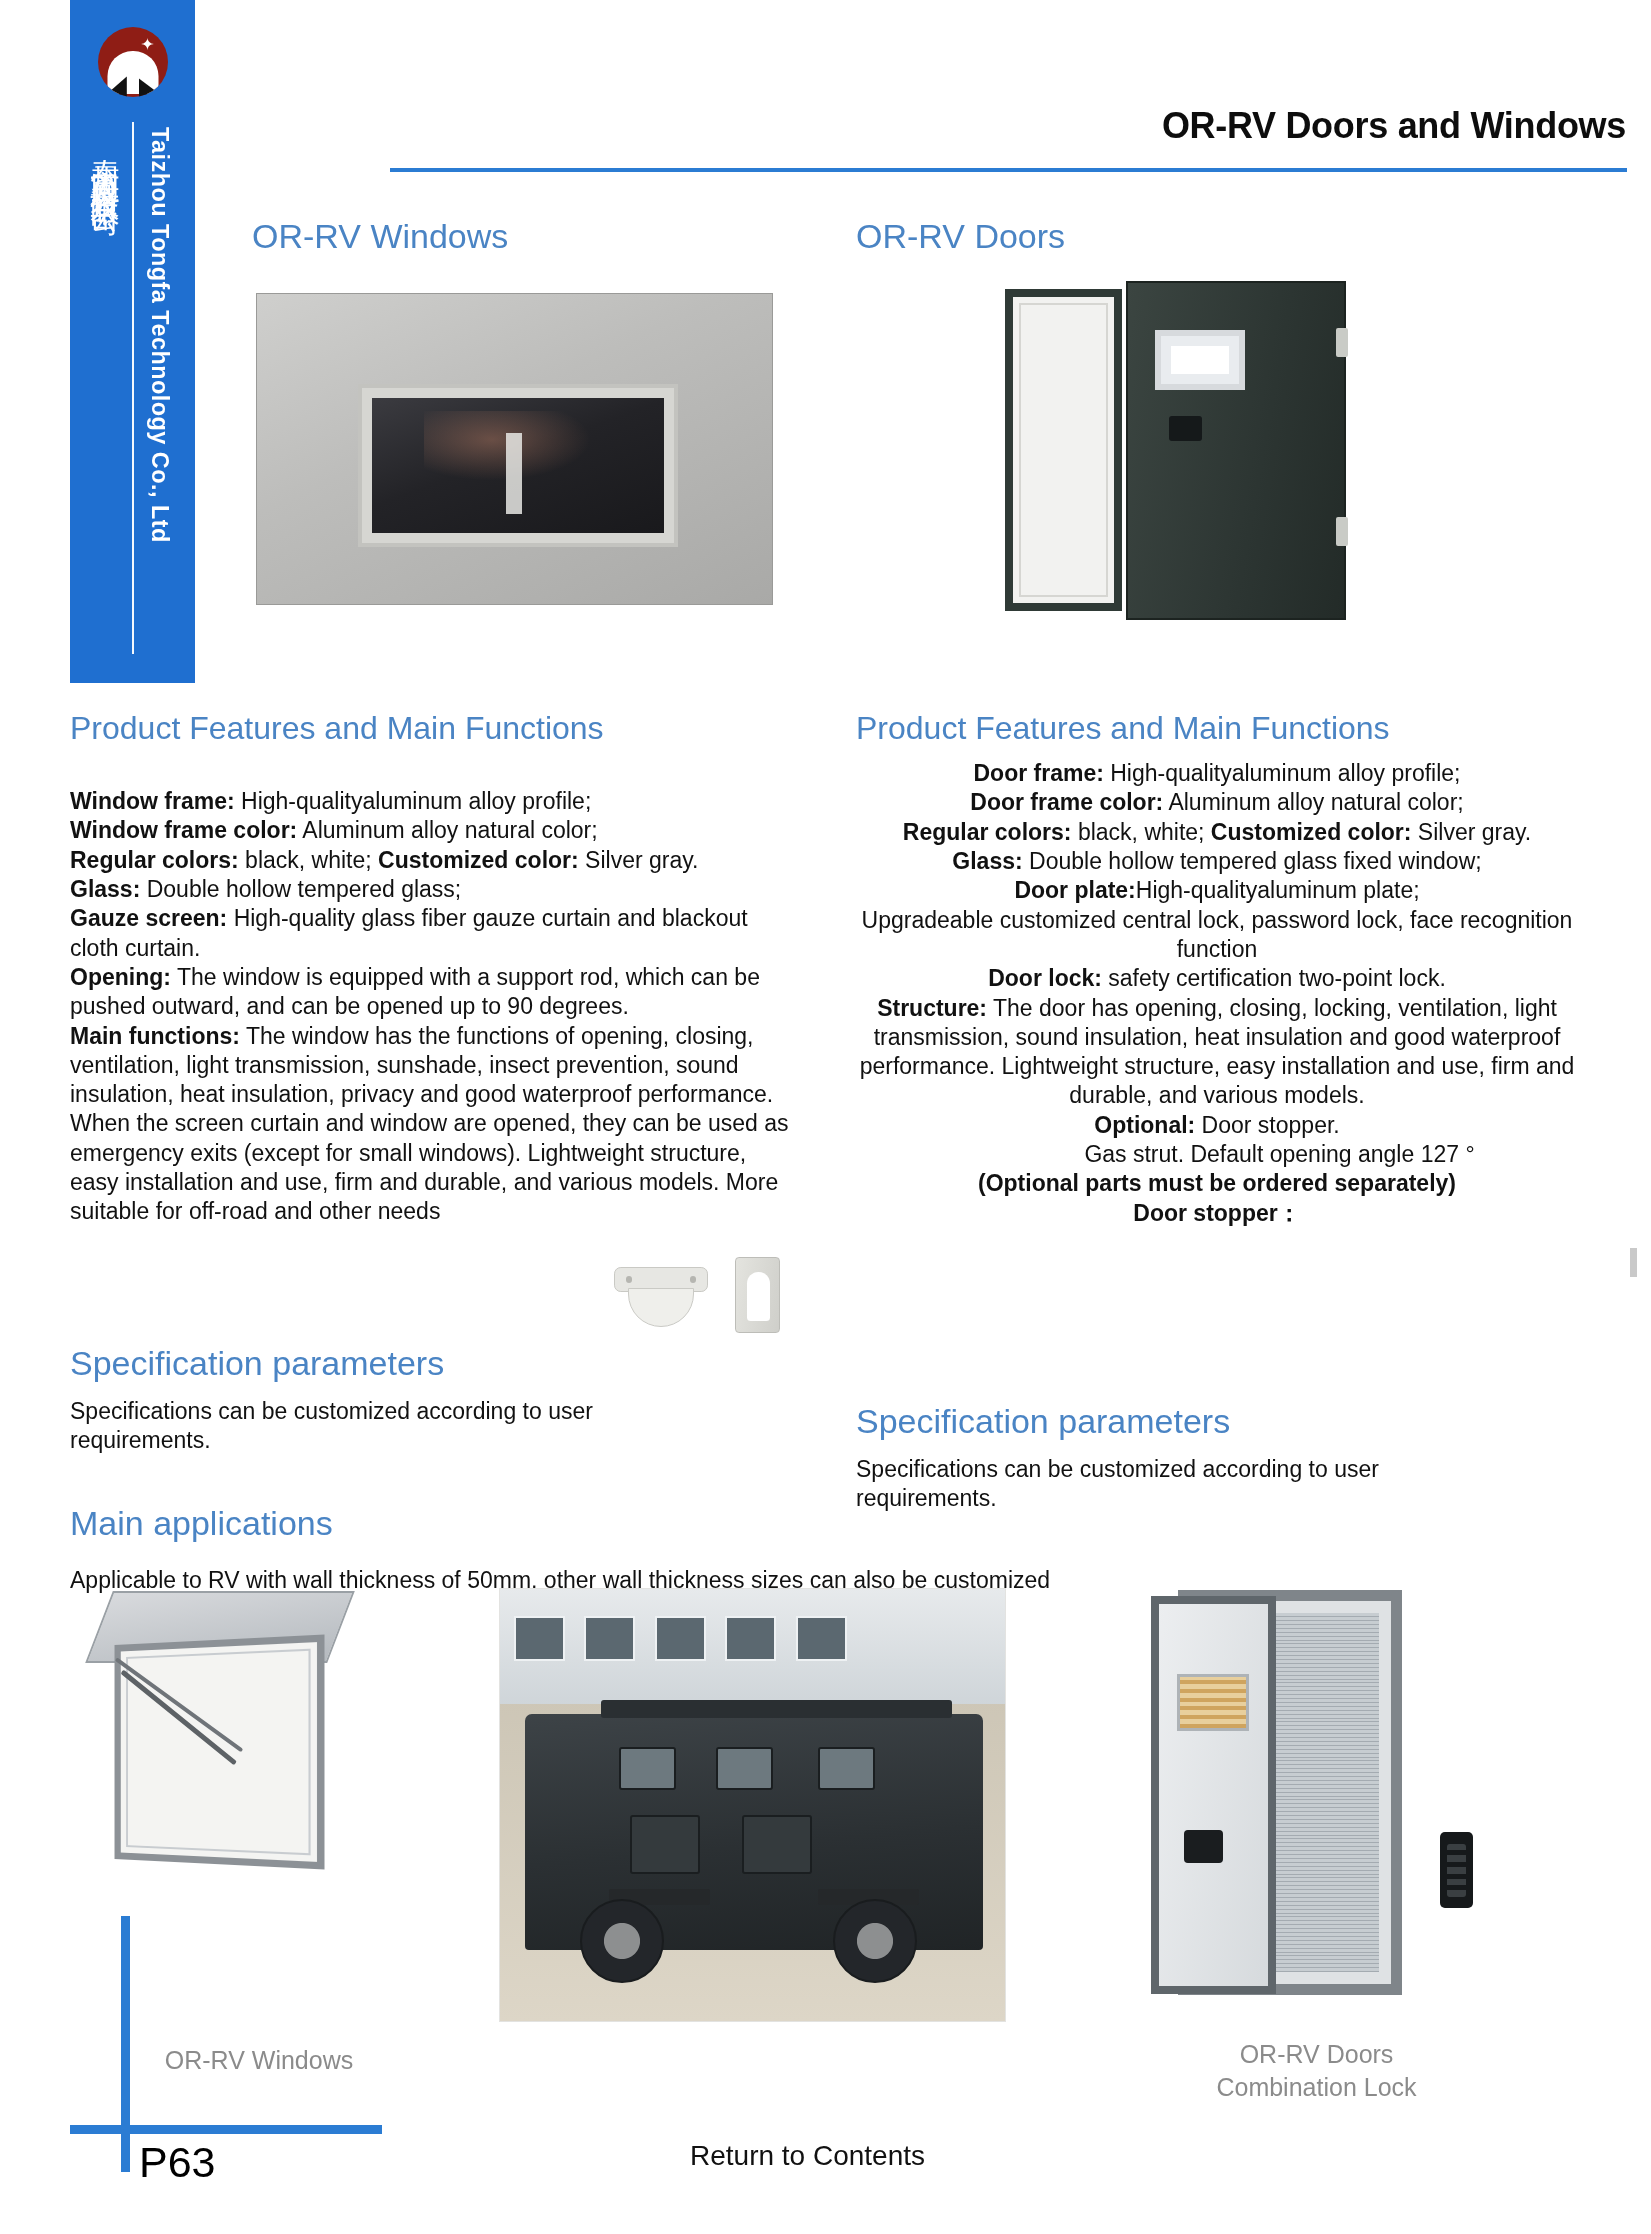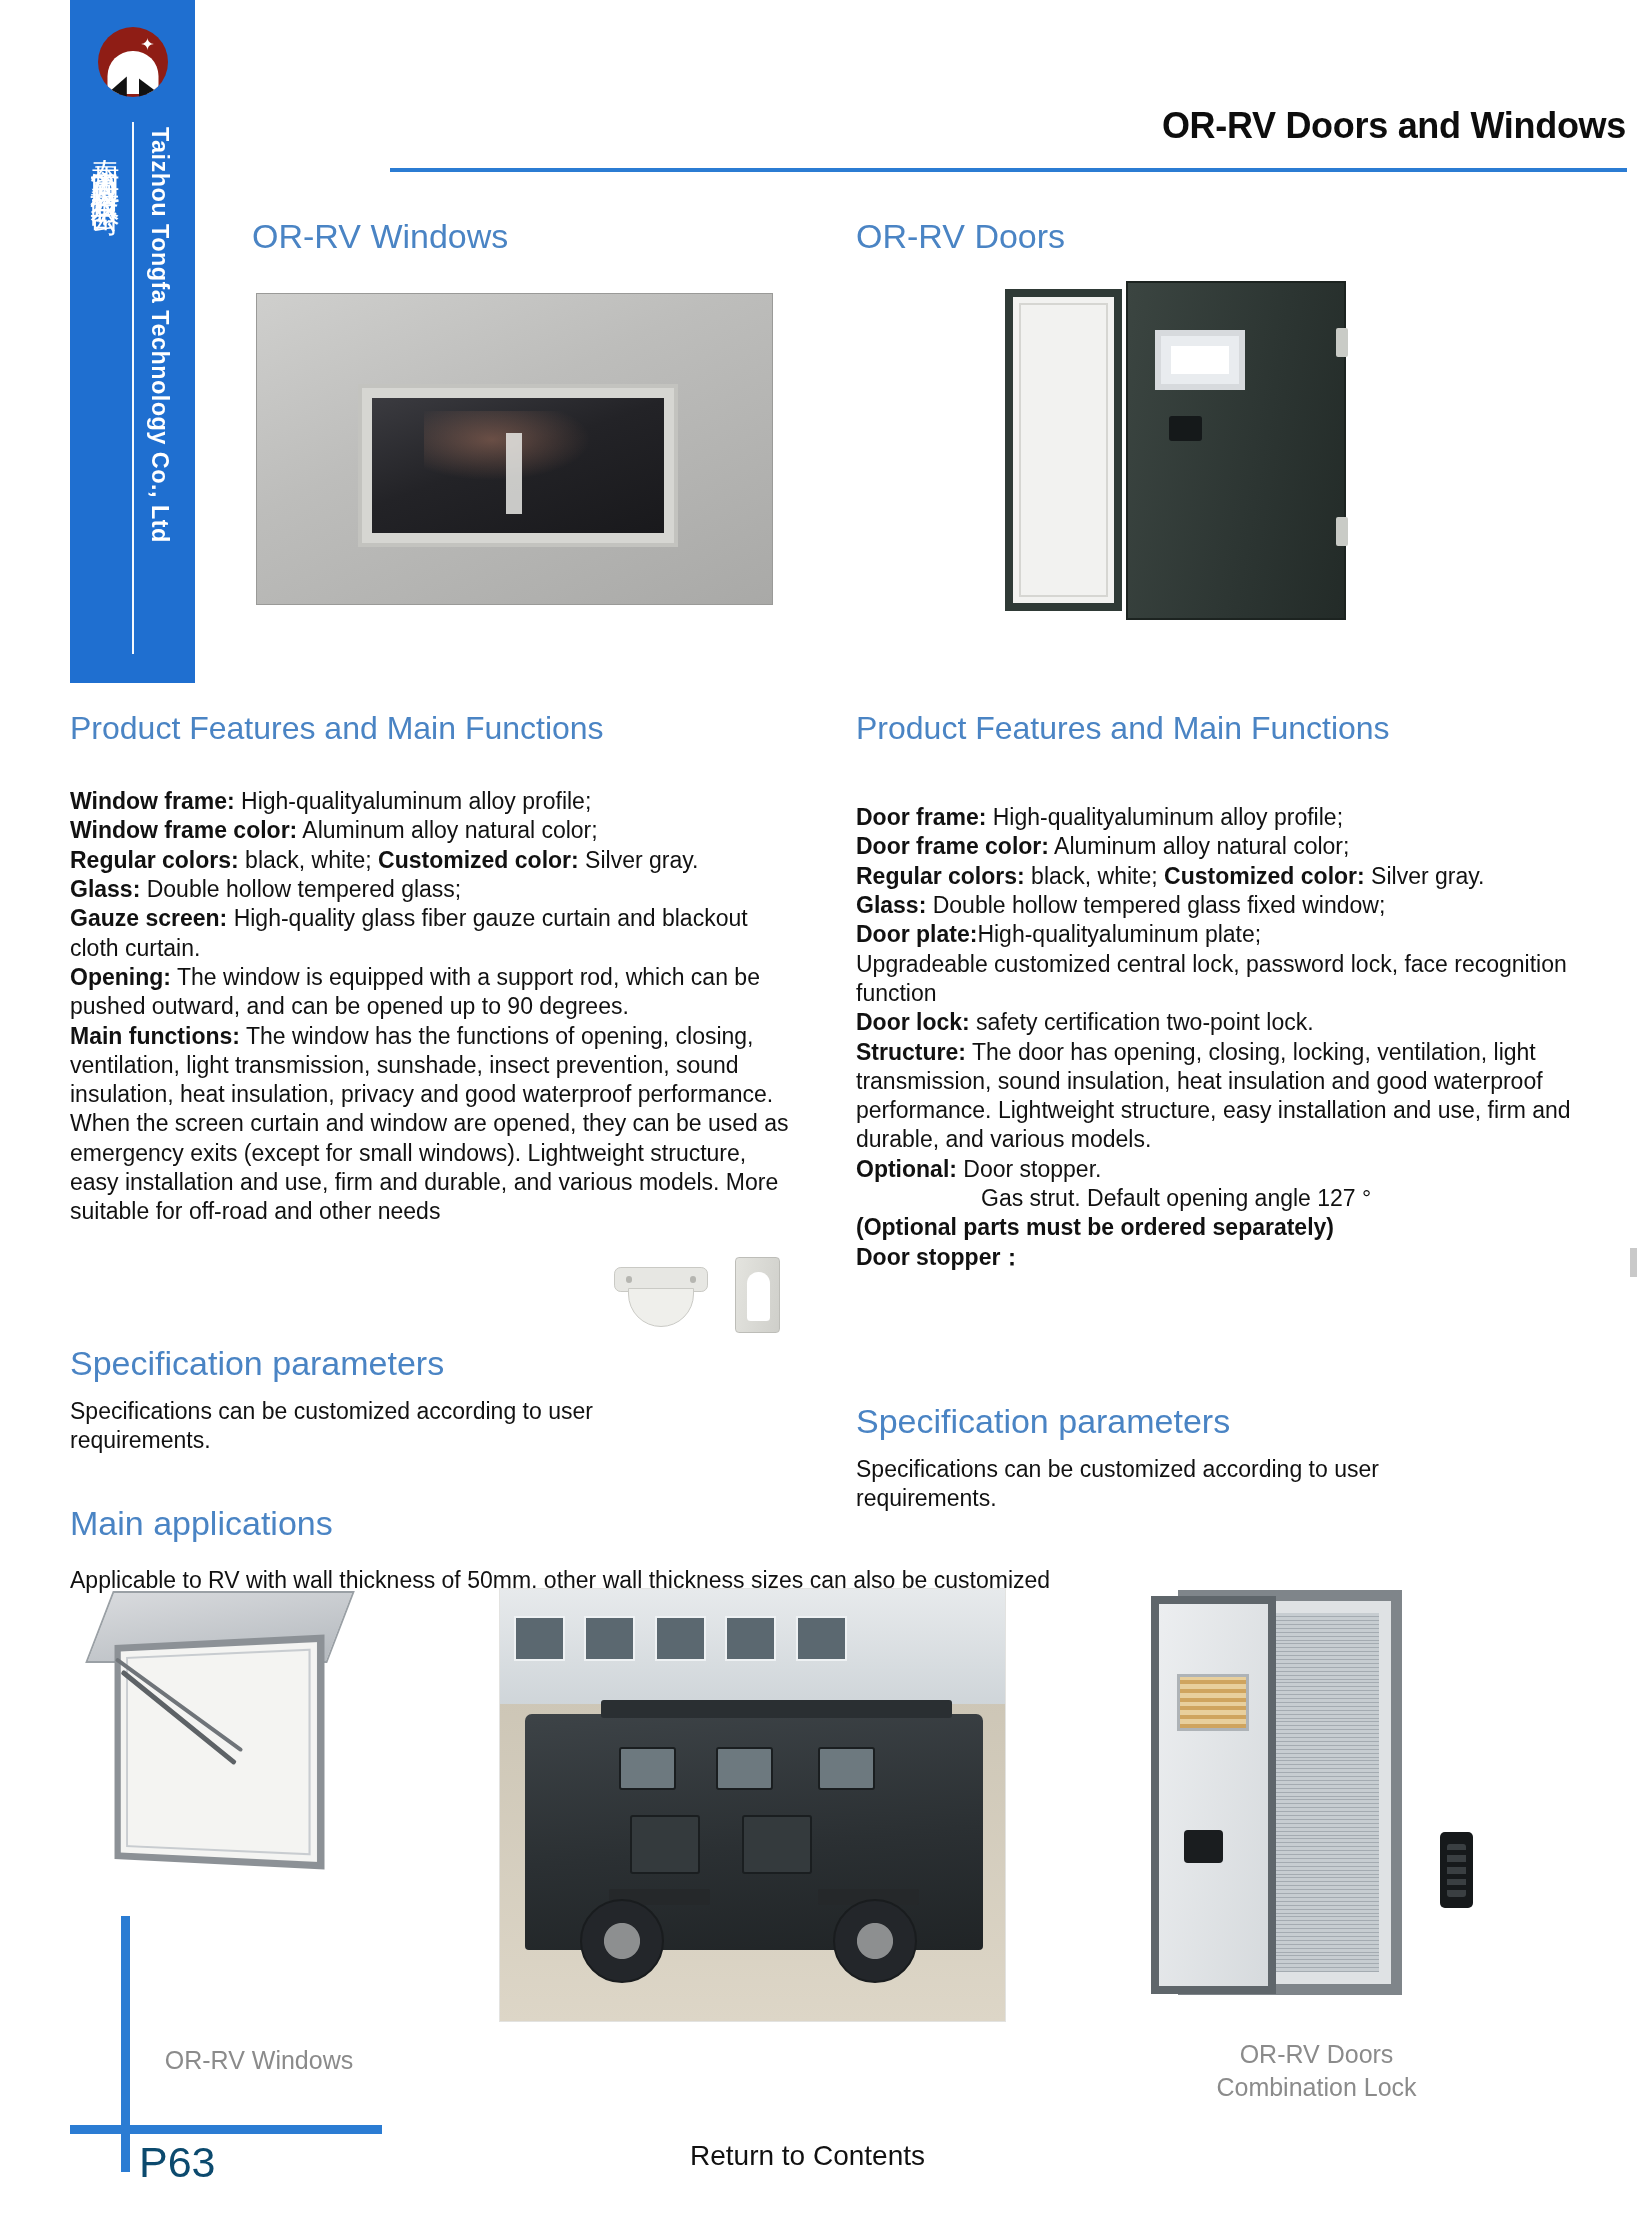--- a/index.html
+++ b/index.html
@@ -273,21 +273,21 @@
   .indent-gas{display:block;padding-left:125px;}
 
   .cap{
     position:absolute;color:#8b8b8b;font-size:25px;text-align:center;line-height:1.3;
   }
 
   
   .foot-vrule{position:absolute;left:121px;top:1916px;width:8.8px;height:256px;background:#2b7cd3;}
   .foot-hrule{position:absolute;left:70px;top:2125px;width:312px;height:8.8px;background:#2b7cd3;}
   .pagenum{
-    position:absolute;left:139px;top:2138px;font-size:43px;color:#0c4a6e;font-weight:400;
+    position:absolute;left:139px;top:2138px;font-size:43px;color:#000000;font-weight:400;
   }
   .return{
     position:absolute;left:690px;top:2140px;font-size:28px;color:#111;
   }
   .tick{
     position:absolute;right:13.7px;top:1248px;width:7.8px;height:29px;background:#c9c9c9;
   }
 </style>
 </head>
 <body>
@@ -334,21 +334,21 @@
     <p><b>Window frame:</b><span> High-qualityaluminum alloy profile;</span></p>
     <p><b>Window frame color:</b><span> Aluminum alloy natural color;</span></p>
     <p><b>Regular colors:</b><span> black, white; </span><b>Customized color:</b><span> Silver gray.</span></p>
     <p><b>Glass:</b><span> Double hollow tempered glass;</span></p>
     <p><b>Gauze screen:</b><span> High-quality glass fiber gauze curtain and blackout cloth curtain.</span></p>
     <p><b>Opening:</b><span> The window is equipped with a support rod, which can be pushed outward, and can be opened up to 90 degrees.</span></p>
     <p><b>Main functions:</b><span> The window has the functions of opening, closing, ventilation, light transmission, sunshade, insect prevention, sound insulation, heat insulation, privacy and good waterproof performance. When the screen curtain and window are opened, they can be used as emergency exits (except for small windows). Lightweight structure, easy installation and use, firm and durable, and various models. More suitable for off-road and other needs</span></p>
   </div>
 
   <div class="sec-blue h-prod" style="left:856px;top:710px;">Product Features and Main Functions</div>
-  <div class="body-col" style="left:856px;top:803px;width:722px;">
+  <div class="body-col" style="left:856px;top:759px;width:722px;text-align:center;">
     <p><b>Door frame:</b><span> High-qualityaluminum alloy profile;</span></p>
     <p><b>Door frame color:</b><span> Aluminum alloy natural color;</span></p>
     <p><b>Regular colors:</b><span> black, white; </span><b>Customized color:</b><span> Silver gray.</span></p>
     <p><b>Glass:</b><span> Double hollow tempered glass fixed window;</span></p>
     <p><b>Door plate:</b><span>High-qualityaluminum plate;</span></p>
     <p><span>Upgradeable customized central lock, password lock, face recognition function</span></p>
     <p><b>Door lock:</b><span> safety certification two-point lock.</span></p>
     <p><b>Structure:</b><span> The door has opening, closing, locking, ventilation, light transmission, sound insulation, heat insulation and good waterproof performance. Lightweight structure, easy installation and use, firm and durable, and various models.</span></p>
     <p><b>Optional:</b><span> Door stopper.</span></p>
     <p>

